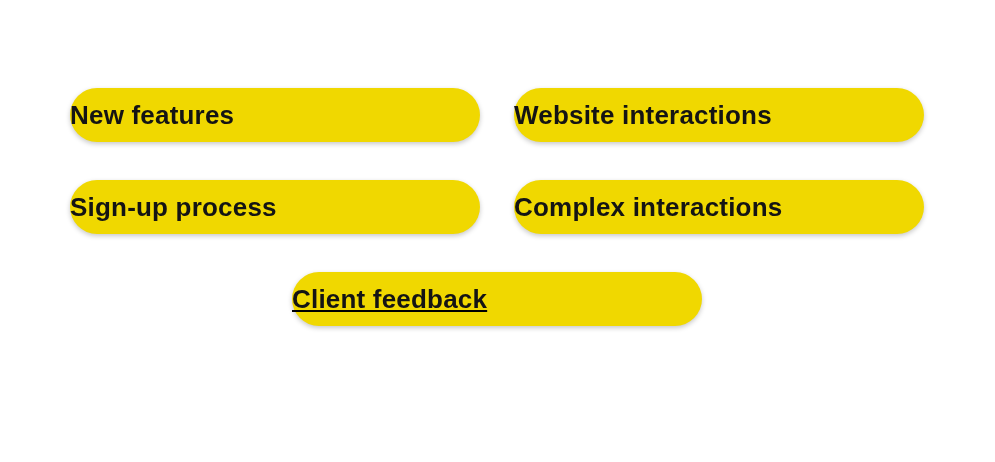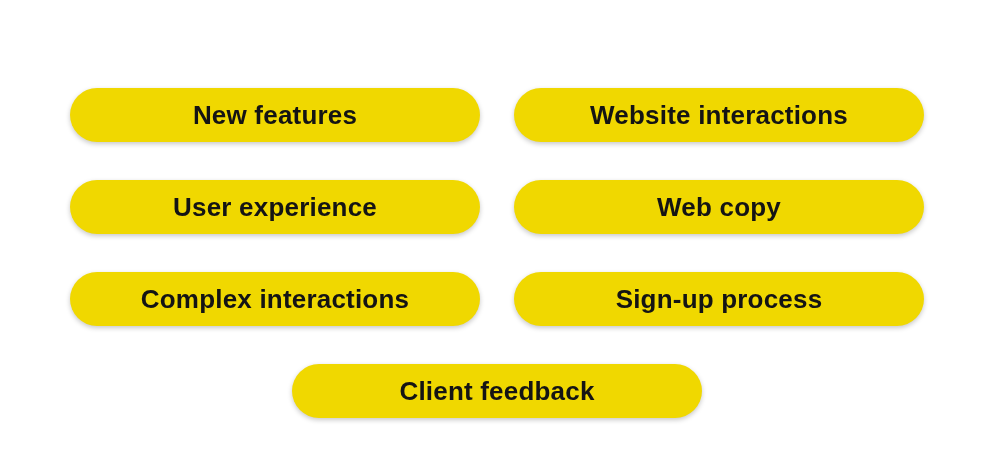--- a/index.html
+++ b/index.html
@@ -21,30 +21,30 @@
     width: 854px;
   }
   .row {
     display: flex;
     gap: 34px;
     margin-bottom: 38px;
   }
   .row.center {
     justify-content: center;
     margin-bottom: 0;
+    text-decoration: underline;
   }
   .pill {
     width: 410px;
     height: 54px;
     border-radius: 27px;
     background: var(--pill-bg, #f0d800);
     color: var(--pill-text, #141414);
     display: flex;
     align-items: center;
-    justify-content: center;
     font-size: 26px;
     font-weight: 600;
     letter-spacing: 0.2px;
     box-shadow: 0 2px 5px rgba(0, 0, 0, 0.22);
     cursor: pointer;
     box-sizing: border-box;
   }
   .pill span {
     white-space: nowrap;
   }
@@ -56,32 +56,24 @@
   <div class="row">
     <div class="pill">
       <span>New features</span>
     </div>
     <div class="pill">
       <span>Website interactions</span>
     </div>
   </div>
   <div class="row">
     <div class="pill">
-      <span>User experience</span>
+      <span>Sign-up process</span>
     </div>
     <div class="pill">
-      <span>Web copy</span>
-    </div>
-  </div>
-  <div class="row">
-    <div class="pill">
       <span>Complex interactions</span>
-    </div>
-    <div class="pill">
-      <span>Sign-up process</span>
     </div>
   </div>
   <div class="row center">
     <div class="pill">
       <span>Client feedback</span>
     </div>
   </div>
 </div>
 
 </body></html>

